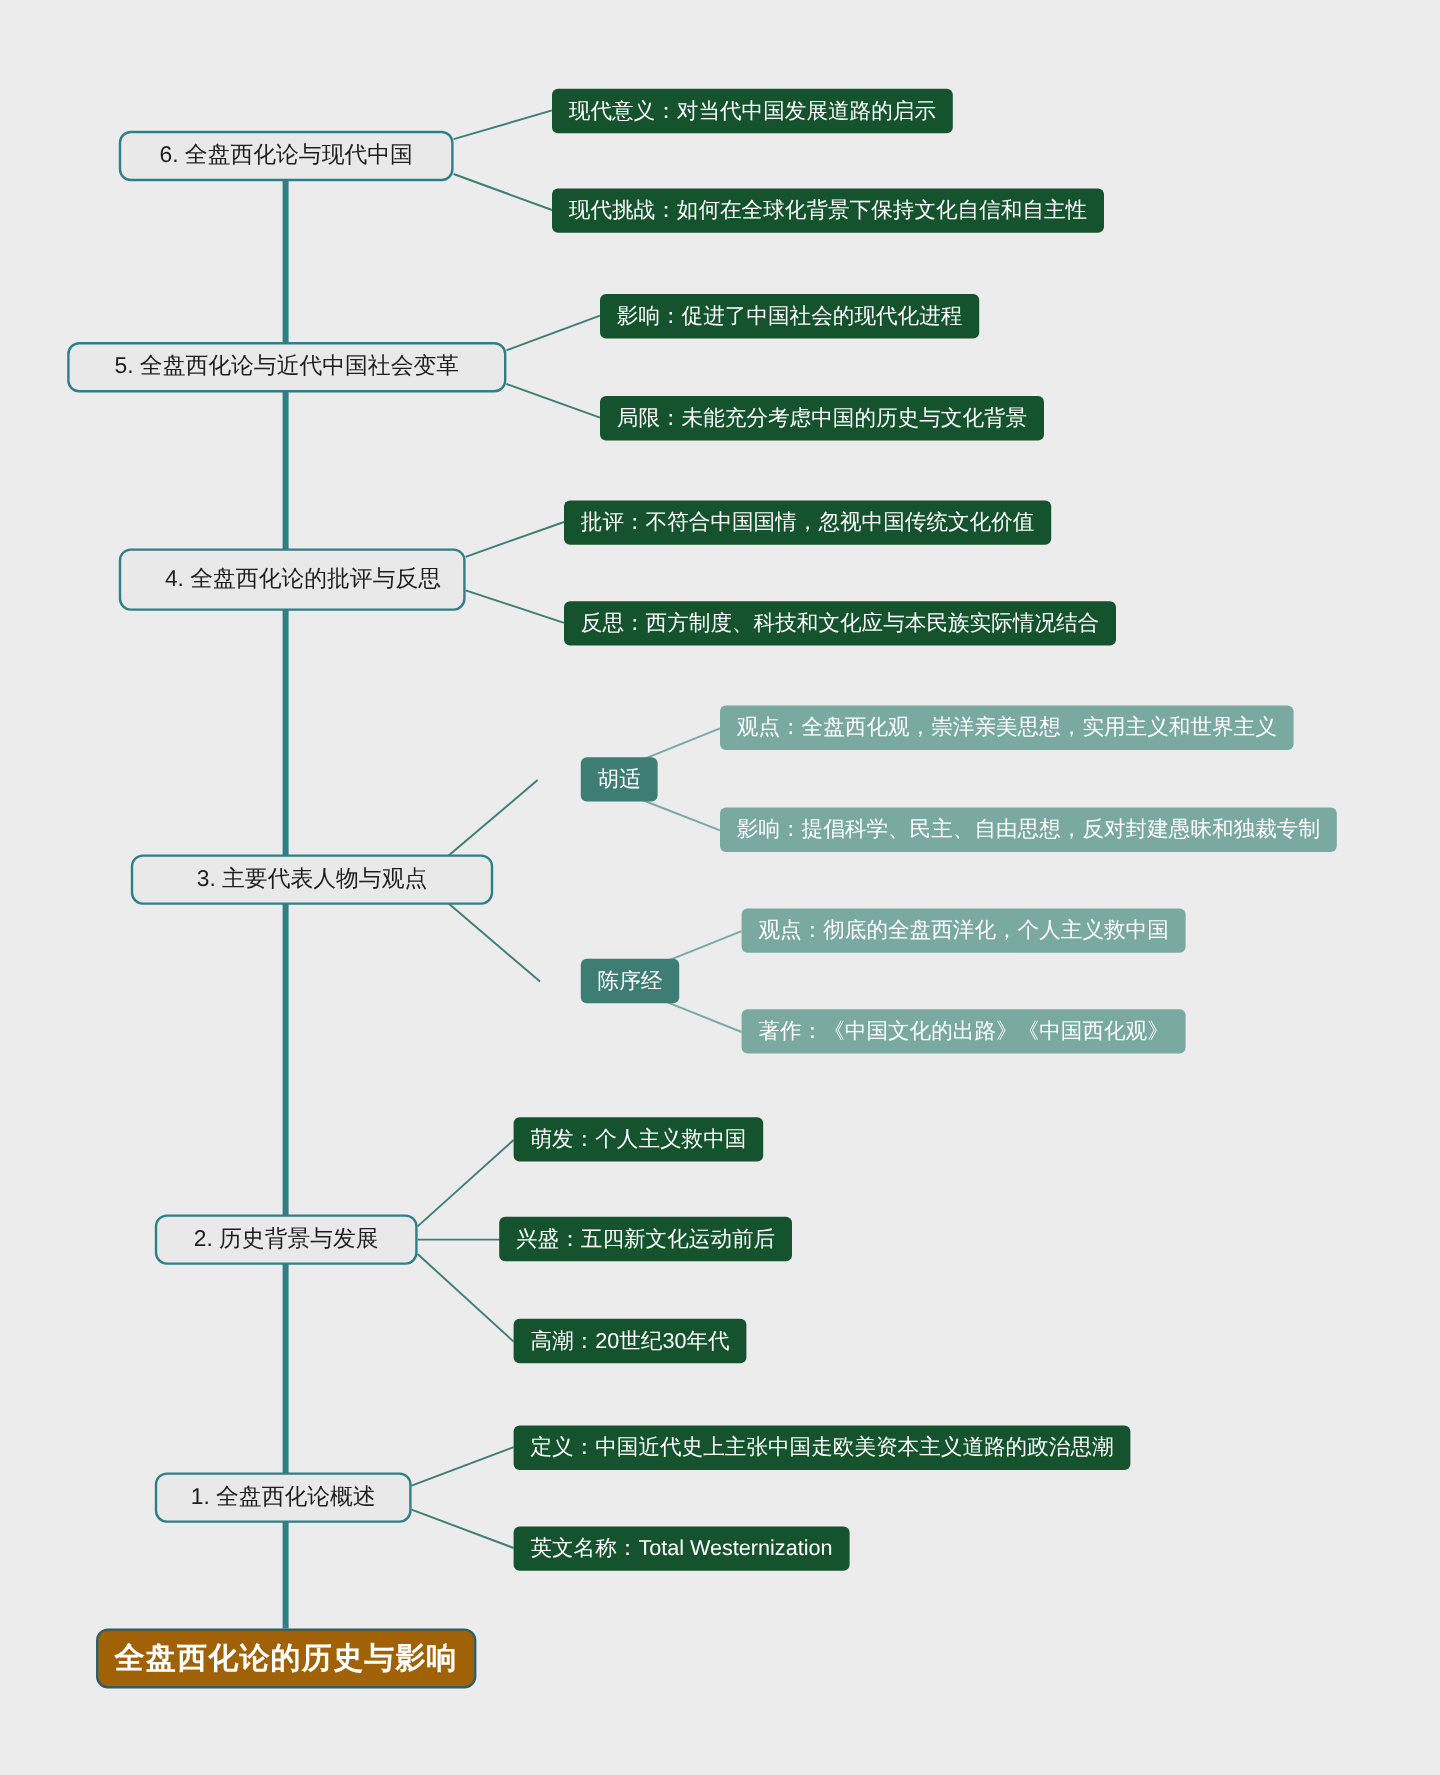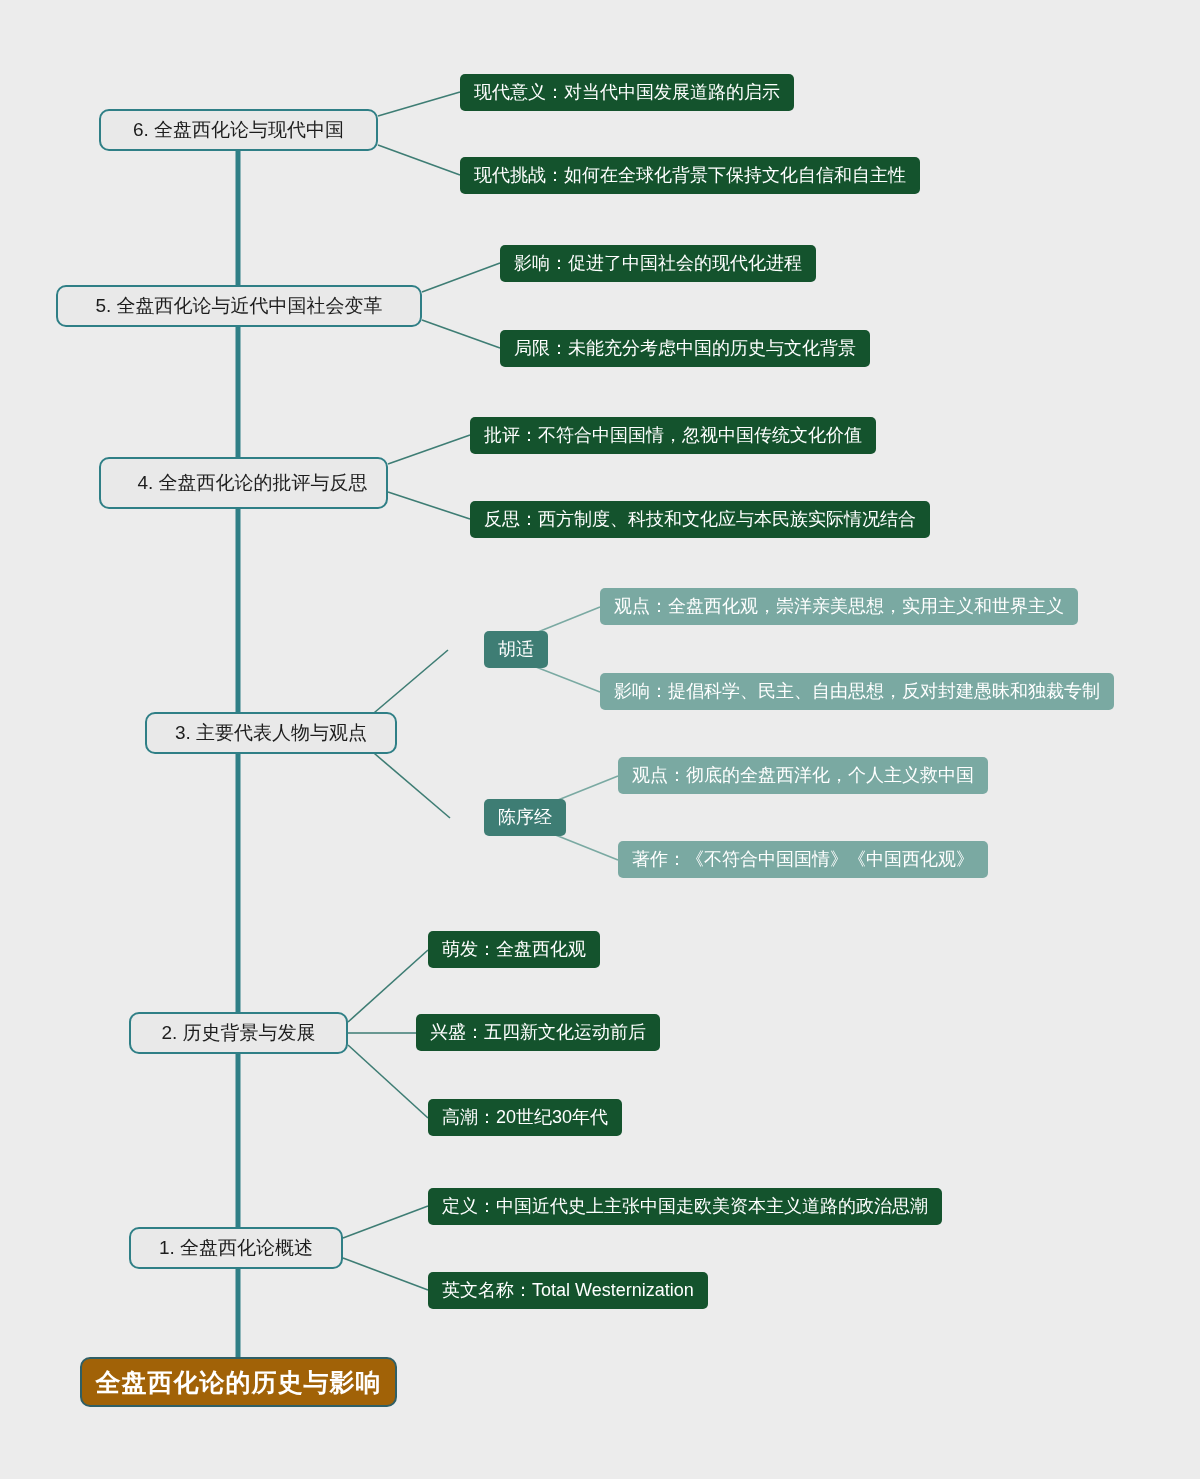--- a/index.html
+++ b/index.html
@@ -125,49 +125,49 @@
     <span>定义：中国近代史上主张中国走欧美资本主义道路的政治思潮</span>
   </div>
   <div class="node n-l2" style="left:428px; top:1272px; height:37px;">
     <span>英文名称：Total Westernization</span>
   </div>
 
   <div class="node n-l1" style="left:129px; top:1012px; width:219px; height:42px;">
     <span>2. 历史背景与发展</span>
   </div>
   <div class="node n-l2" style="left:428px; top:931px; height:37px;">
-    <span>萌发：全盘西化观</span>
+    <span>萌发：个人主义救中国</span>
   </div>
   <div class="node n-l2" style="left:416px; top:1014px; height:37px;">
     <span>兴盛：五四新文化运动前后</span>
   </div>
   <div class="node n-l2" style="left:428px; top:1099px; height:37px;">
     <span>高潮：20世纪30年代</span>
   </div>
 
-  <div class="node n-l1" style="left:109px; top:712px; width:252px; height:42px;margin-left:36px;">
+  <div class="node n-l1" style="left:109px; top:712px; width:302px; height:42px;">
     <span>3. 主要代表人物与观点</span>
   </div>
   <div class="node n-person" style="left:448px; top:631px; height:37px;">
     <span>胡适</span>
   </div>
   <div class="node n-l3" style="left:600px; top:588px; height:37px;">
     <span>观点：全盘西化观，崇洋亲美思想，实用主义和世界主义</span>
   </div>
   <div class="node n-l3" style="left:600px; top:673px; height:37px;">
     <span>影响：提倡科学、民主、自由思想，反对封建愚昧和独裁专制</span>
   </div>
   <div class="node n-person" style="left:448px; top:799px; height:37px;">
     <span>陈序经</span>
   </div>
   <div class="node n-l3" style="left:618px; top:757px; height:37px;">
     <span>观点：彻底的全盘西洋化，个人主义救中国</span>
   </div>
   <div class="node n-l3" style="left:618px; top:841px; height:37px;">
-    <span>著作：《不符合中国国情》《中国西化观》</span>
+    <span>著作：《中国文化的出路》《中国西化观》</span>
   </div>
 
   <div class="node n-l1" style="left:99px; top:457px; width:289px; height:52px;padding-left:18px;">
     <span>4. 全盘西化论的批评与反思</span>
   </div>
   <div class="node n-l2" style="left:470px; top:417px; height:37px;">
     <span>批评：不符合中国国情，忽视中国传统文化价值</span>
   </div>
   <div class="node n-l2" style="left:470px; top:501px; height:37px;">
     <span>反思：西方制度、科技和文化应与本民族实际情况结合</span>

